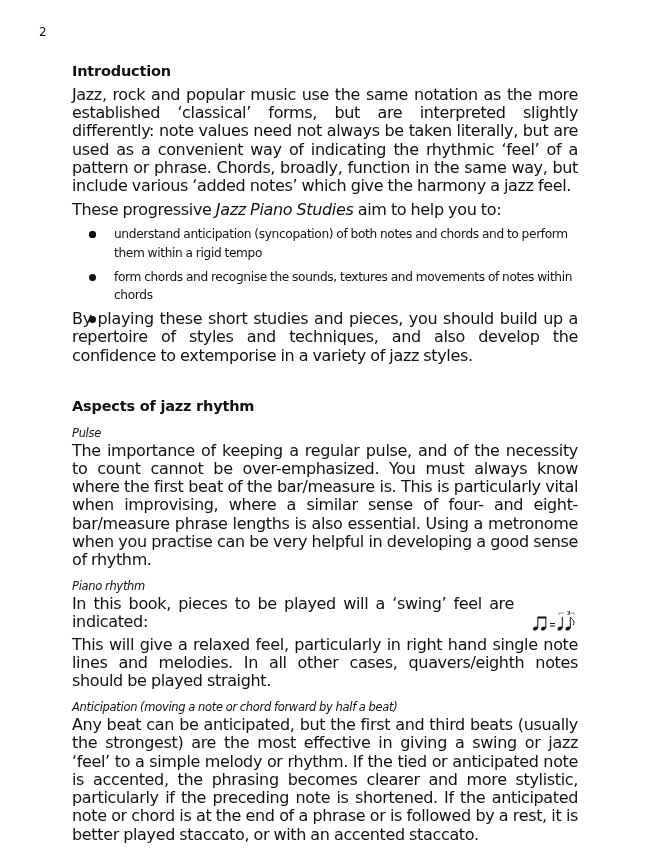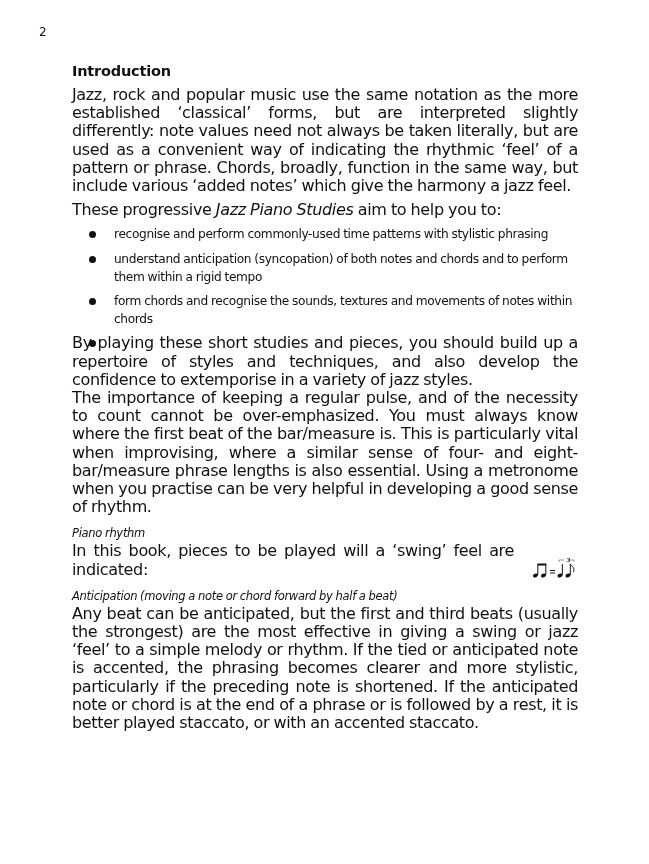--- a/index.html
+++ b/index.html
@@ -30,29 +30,31 @@
 <div class="page-number">2</div>
 
 <div class="content">
 
   <h2 class="intro-heading">Introduction</h2>
   <p class="intro-para">Jazz, rock and popular music use the same notation as the more established ‘classical’ forms, but are interpreted slightly differently: note values need not always be taken literally, but are used as a convenient way of indicating the rhythmic ‘feel’ of a pattern or phrase. Chords, broadly, function in the same way, but include various ‘added notes’ which give the harmony a jazz feel.</p>
 
   <p class="lead"><span>These progressive </span><em>Jazz Piano Studies</em><span> aim to help you to:</span></p>
 
   <ul>
-    <li><span class="bullet"></span><span>recognise and perform commonly-used time patterns with stylistic phrasing</span></li>
+    <li><span class="bullet"></span></li>
     <li><span class="bullet"></span><span>understand anticipation (syncopation) of both notes and chords and to perform them within a rigid tempo</span></li>
     <li><span class="bullet"></span><span>form chords and recognise the sounds, textures and movements of notes within chords</span></li>
     <li><span class="bullet"></span></li>
   </ul>
 
   <p class="closing">By playing these short studies and pieces, you should build up a repertoire of styles and techniques, and also develop the confidence to extemporise in a variety of jazz styles.</p>
 
+  <h2 class="aspects-heading">Aspects of jazz rhythm</h2>
 
+  <p class="sub first">Pulse</p>
   <p>The importance of keeping a regular pulse, and of the necessity to count cannot be over-emphasized. You must always know where the first beat of the bar/measure is. This is particularly vital when improvising, where a similar sense of four- and eight-bar/measure phrase lengths is also essential. Using a metronome when you practise can be very helpful in developing a good sense of rhythm.</p>
 
   <p class="sub">Piano rhythm</p>
   <div class="swing-line">
     <p>In this book, pieces to be played will a ‘swing’ feel are indicated:</p>
     <span class="notation">
       <svg width="46" height="22" viewBox="0 0 46 22">
 
         <ellipse cx="3.5" cy="18.5" rx="2.6" ry="1.9" transform="rotate(-20 3.5 18.5)" fill="#111"></ellipse>
         <ellipse cx="11.5" cy="18.5" rx="2.6" ry="1.9" transform="rotate(-20 11.5 18.5)" fill="#111"></ellipse>
@@ -71,17 +73,18 @@
 
         <ellipse cx="28" cy="18.5" rx="2.6" ry="1.9" transform="rotate(-20 28 18.5)" fill="#111"></ellipse>
         <line x1="30.3" y1="18" x2="30.3" y2="7" stroke="#111" stroke-width="1"></line>
 
         <ellipse cx="36" cy="18.5" rx="2.6" ry="1.9" transform="rotate(-20 36 18.5)" fill="#111"></ellipse>
         <line x1="38.3" y1="18" x2="38.3" y2="7" stroke="#111" stroke-width="1"></line>
         <path d="M38.3 7 C40 9.5, 43 10.5, 41.5 15" stroke="#111" stroke-width="1" fill="none"></path>
       </svg>
     </span>
   </div>
+  <p class="after-swing">This will give a relaxed feel, particularly in right hand single note lines and melodies. In all other cases, quavers/eighth notes should be played straight.</p>
 
   <p class="sub antic">Anticipation (moving a note or chord forward by half a beat)</p>
   <p>Any beat can be anticipated, but the first and third beats (usually the strongest) are the most effective in giving a swing or jazz ‘feel’ to a simple melody or rhythm. If the tied or anticipated note is accented, the phrasing becomes clearer and more stylistic, particularly if the preceding note is shortened. If the anticipated note or chord is at the end of a phrase or is followed by a rest, it is better played staccato, or with an accented staccato.</p>
 
 </div>
 
 </body></html>

